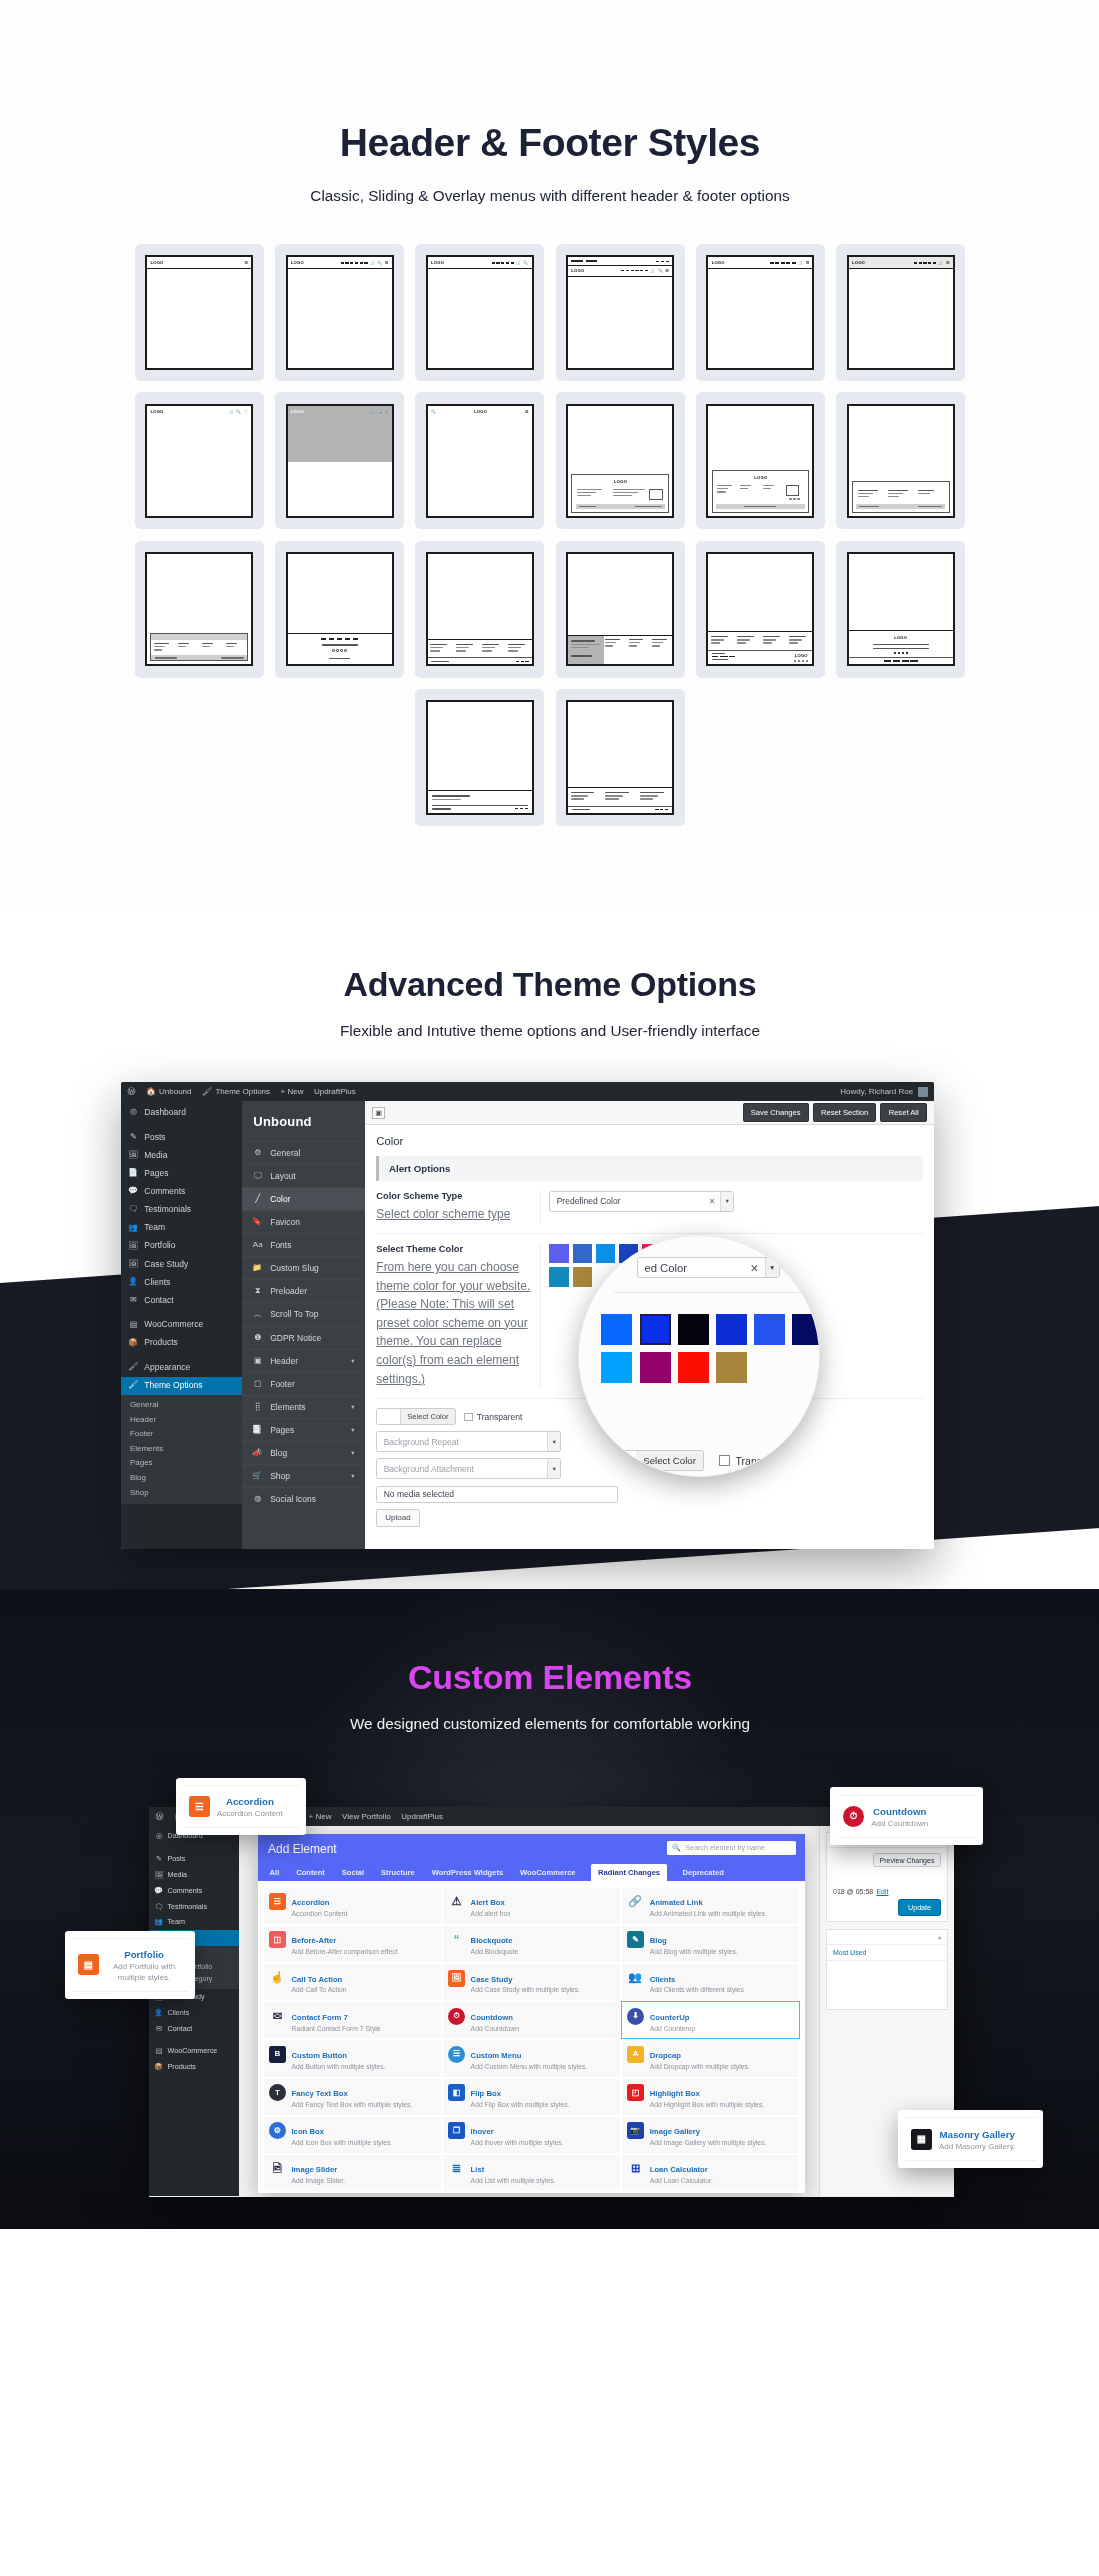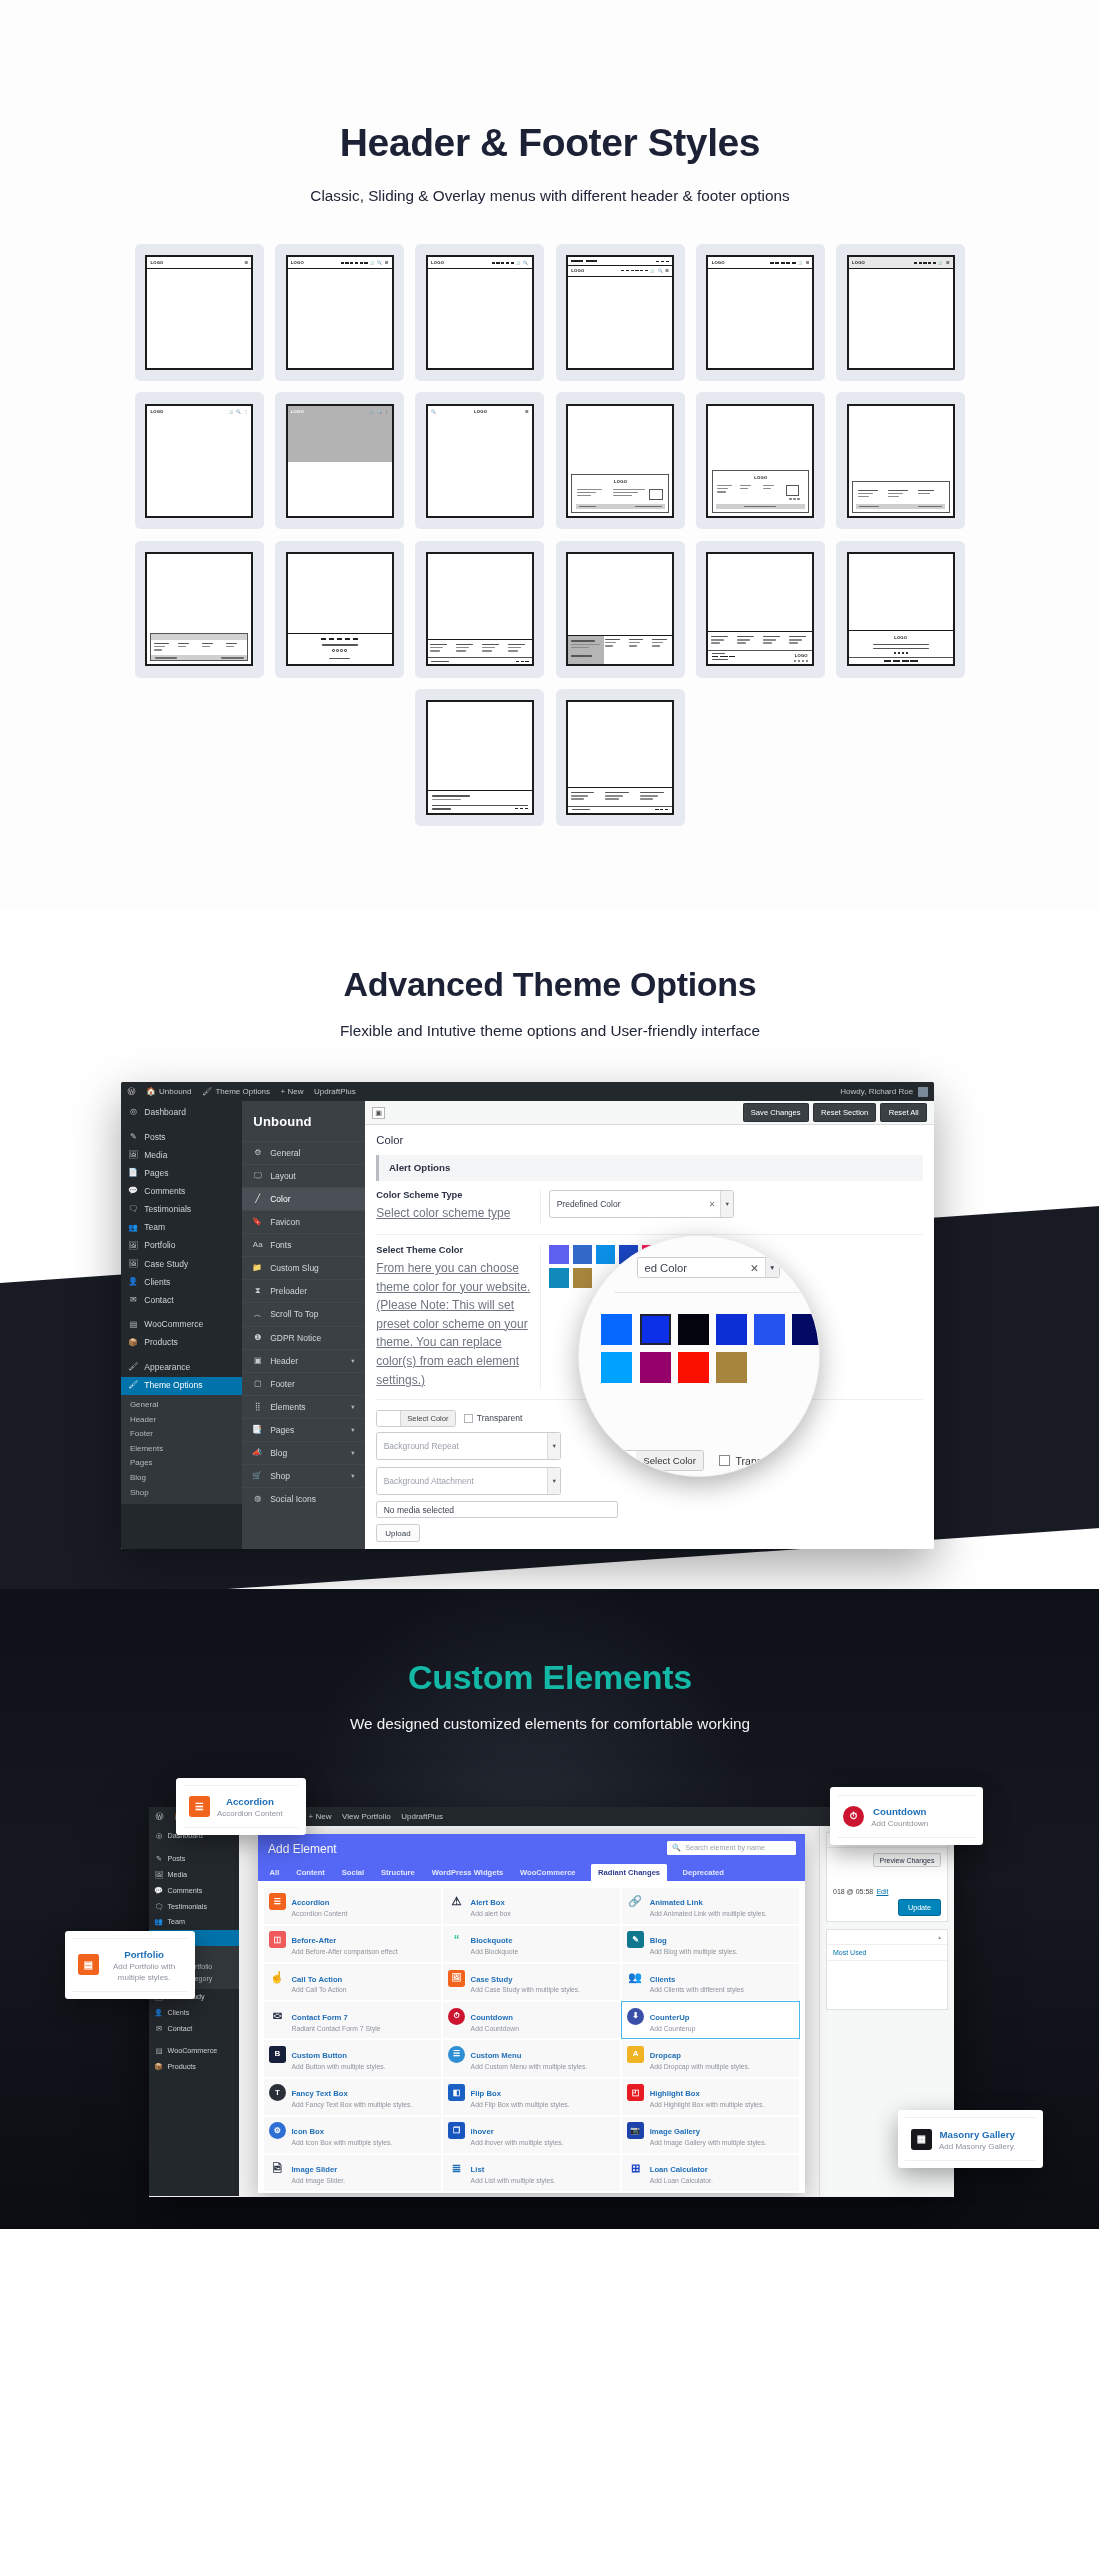--- a/index.html
+++ b/index.html
@@ -149,21 +149,21 @@
   .to-sec-title {
     background: #f4f5f6; border-left: 3.2px solid #b9bdc3; padding: 7.2px 9.7px;
     font-size: 9.7px; font-weight: 600; color: #2b3245; margin-bottom: 0;
   }
   .to-row { display: flex; border-bottom: 0.8px solid #eceef0; padding: 9.7px 0; gap: 8px; }
   .to-lbl { width: 165px; flex: 0 0 auto; border-right: 0.8px solid #eceef0; padding-right: 8px; }
   .to-lbl h4 { font-size: 9.3px; font-weight: 700; color: #2b3245; margin-bottom: 4px; }
   .to-lbl p { font-size: 12px; color: #6f7580; line-height: 1.55; text-decoration: underline; }
   .to-fields { flex: 1; min-width: 0; }
   .to-select {
-    height: 28px; border: 0.8px solid #c9ccd0; border-radius: 2.4px; background: #fff;
+    height: 21px; border: 0.8px solid #c9ccd0; border-radius: 2.4px; background: #fff;
     display: flex; align-items: center; padding: 0 0 0 6.4px; font-size: 8.5px; color: #3c4250;
     max-width: 185px; margin-bottom: 6.4px;
   }
   .to-select .x { margin-left: auto; padding: 0 4.8px; color: #777; font-size: 8px; }
   .to-select .caret {
     width: 13px; height: 100%; border-left: 0.8px solid #d8dadd; background: #f3f3f3;
     display: flex; align-items: center; justify-content: center; font-size: 5.6px; color: #555;
   }
   .to-select.ph { color: #9ba1aa; }
   .sw-grid { display: flex; flex-wrap: wrap; gap: 4px; max-width: 185px; }
@@ -218,21 +218,21 @@
   }
   .sec-custom::before {
     content: ""; position: absolute; inset: 0;
     background:
       radial-gradient(ellipse 338px 419px at 48% 42%, rgba(120,130,150,.20), transparent 70%),
       radial-gradient(ellipse 242px 322px at 70% 60%, rgba(90,100,120,.14), transparent 70%),
       linear-gradient(180deg, #0e1119 0%, #15181f 45%, #0b0d13 100%);
   }
   .sec-custom > * { position: relative; z-index: 2; }
   .h-gold {
-    font-size: 34px; font-weight: 800; color: #14b8a6; letter-spacing: -0.2px;
+    font-size: 34px; font-weight: 800; color: #d946ef; letter-spacing: -0.2px;
   }
   .sub-light { margin-top: 17.7px; font-size: 15.3px; font-weight: 500; color: #f2f3f5; }
 
   .ce-stage { position: relative; width: 886px; height: 419px; margin: 45px auto 0; }
   .wp2 {
     position: absolute; left: 42px; top: 29px; width: 805px; height: 390px;
     background: #f1f1f1; box-shadow: 0 16px 48px rgba(0,0,0,.55); overflow: hidden;
     text-align: left;
   }
   .wp2-main { display: flex; height: 370px; }

